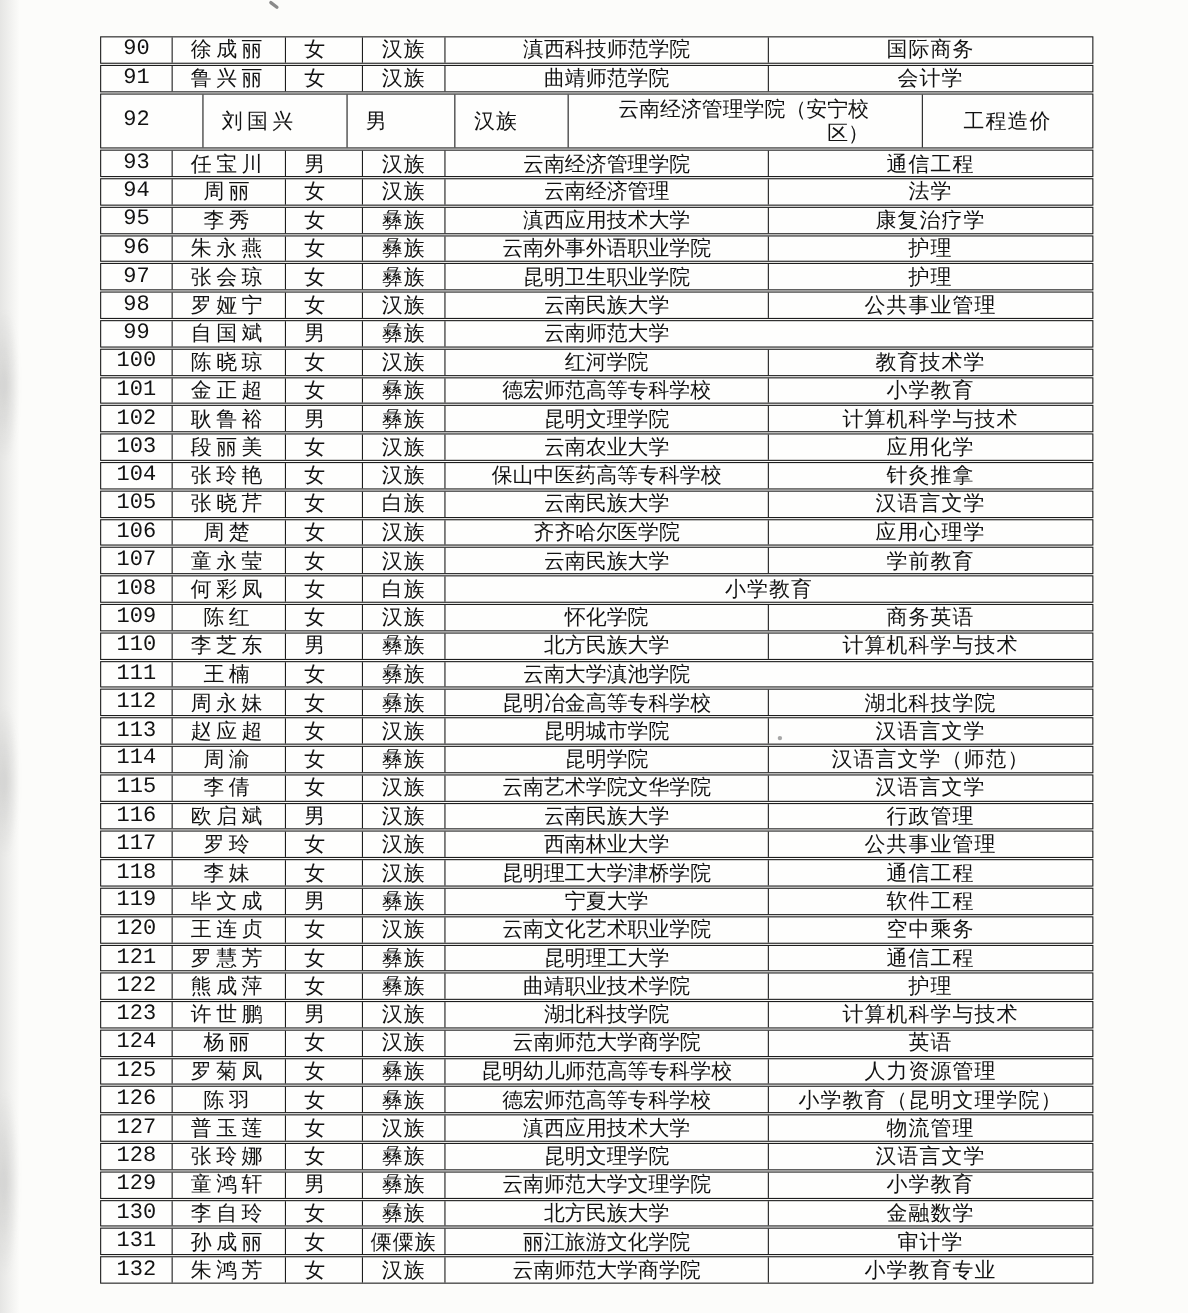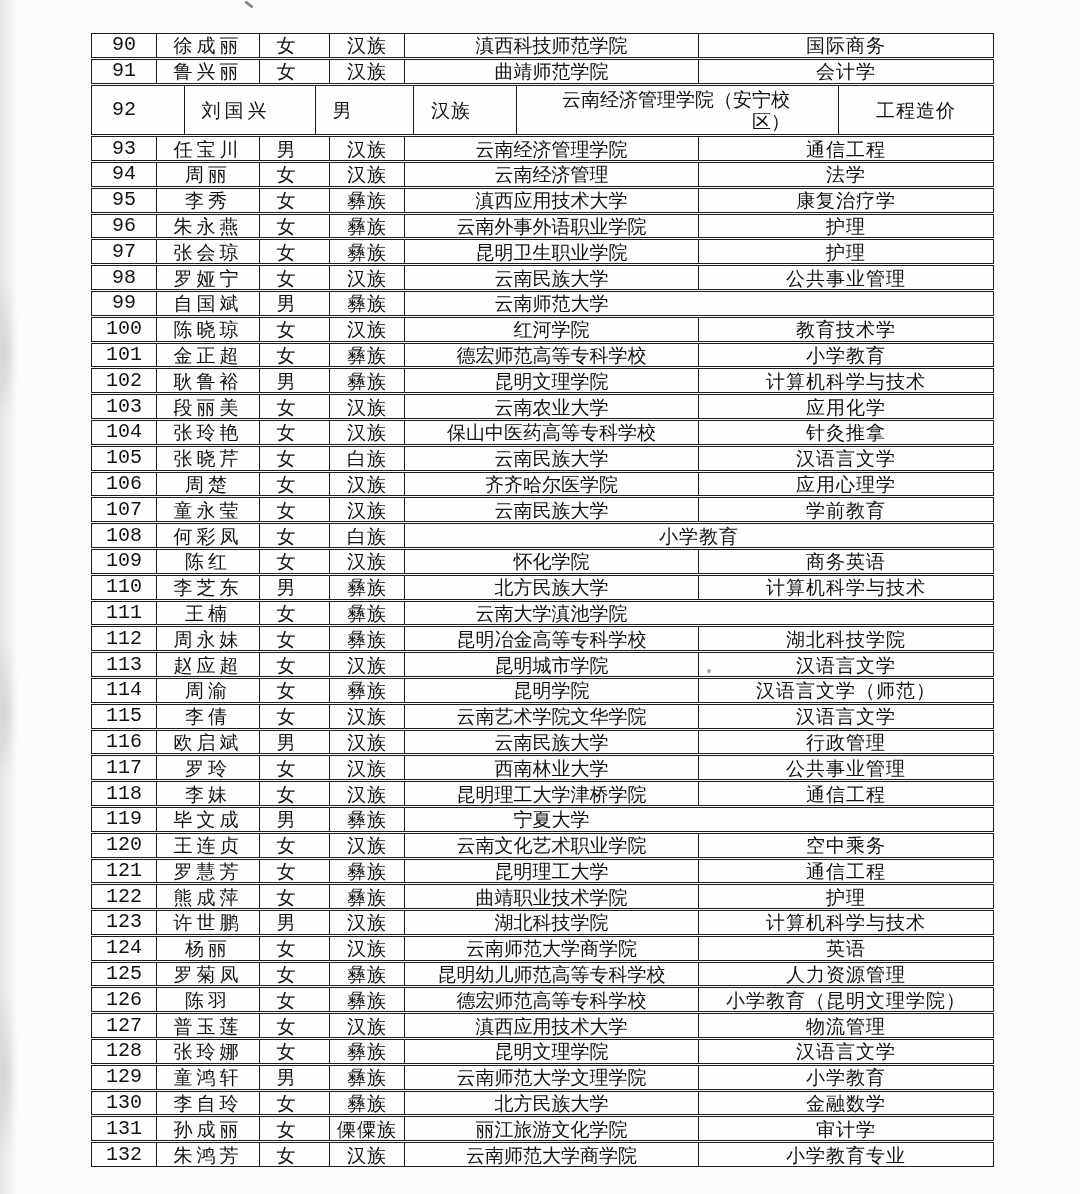--- a/index.html
+++ b/index.html
@@ -326,20 +326,21 @@
         <div class="cell c-ethnicity">汉族</div>
         <div class="cell c-school">昆明理工大学津桥学院</div>
         <div class="cell c-major">通信工程</div>
       </div>
       <div class="row">
         <div class="cell c-no">119</div>
         <div class="cell c-name">毕文成</div>
         <div class="cell c-gender">男</div>
         <div class="cell c-ethnicity">彝族</div>
         <div class="cell c-school">宁夏大学</div>
+        <div class="cell c-major">软件工程</div>
       </div>
       <div class="row">
         <div class="cell c-no">120</div>
         <div class="cell c-name">王连贞</div>
         <div class="cell c-gender">女</div>
         <div class="cell c-ethnicity">汉族</div>
         <div class="cell c-school">云南文化艺术职业学院</div>
         <div class="cell c-major">空中乘务</div>
       </div>
       <div class="row">

